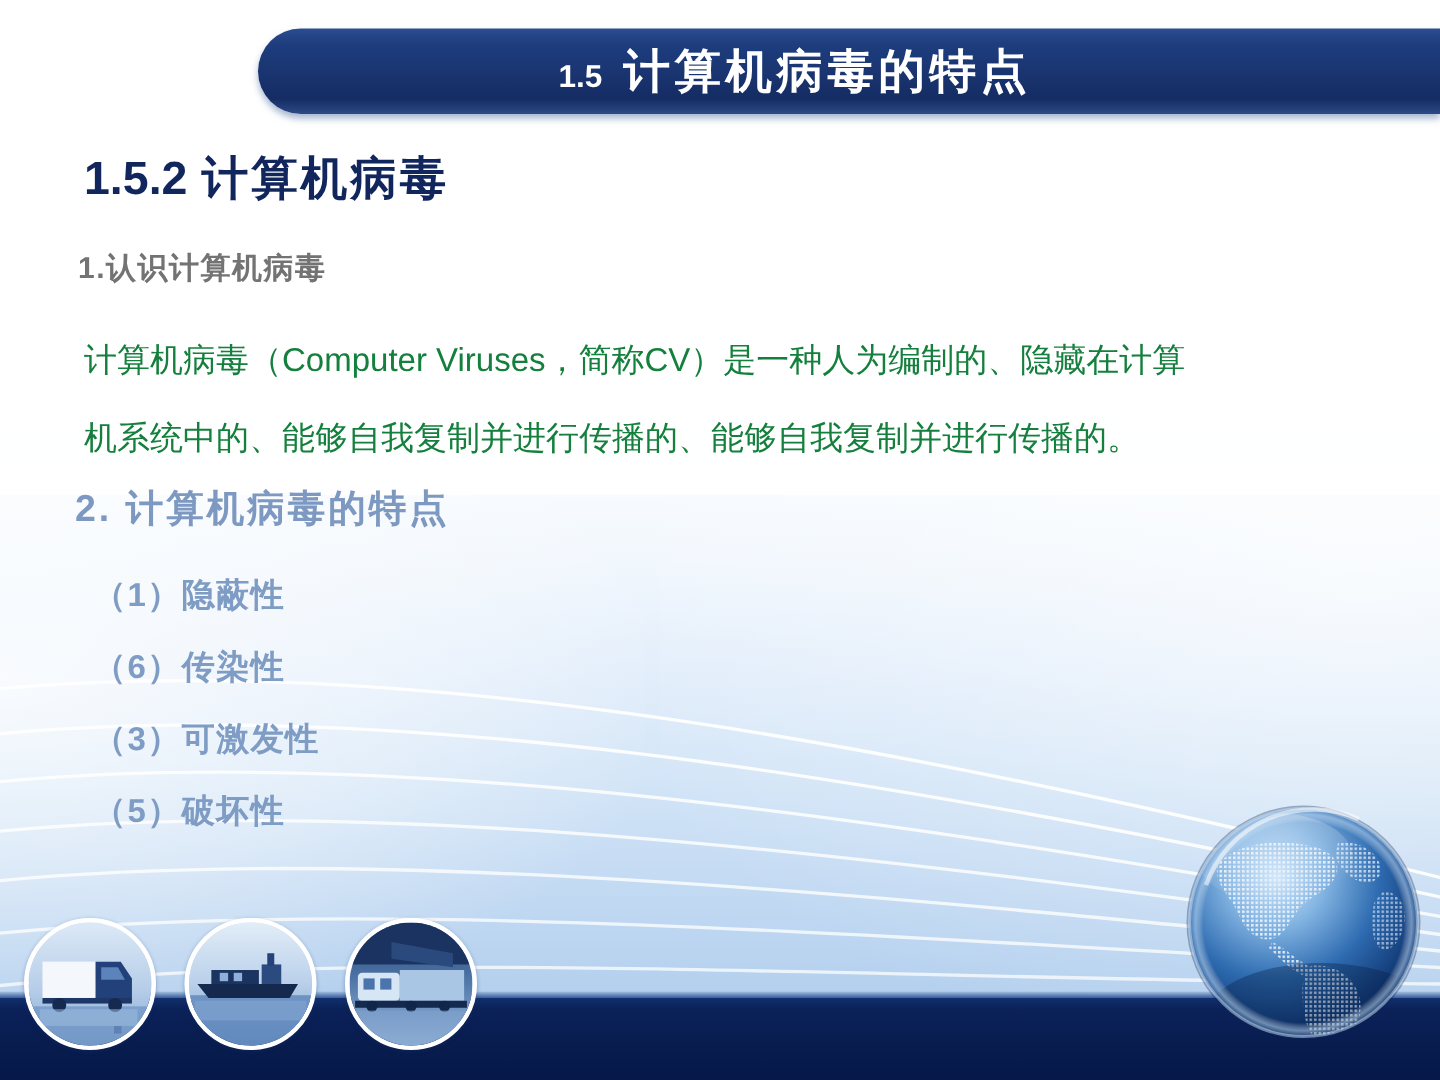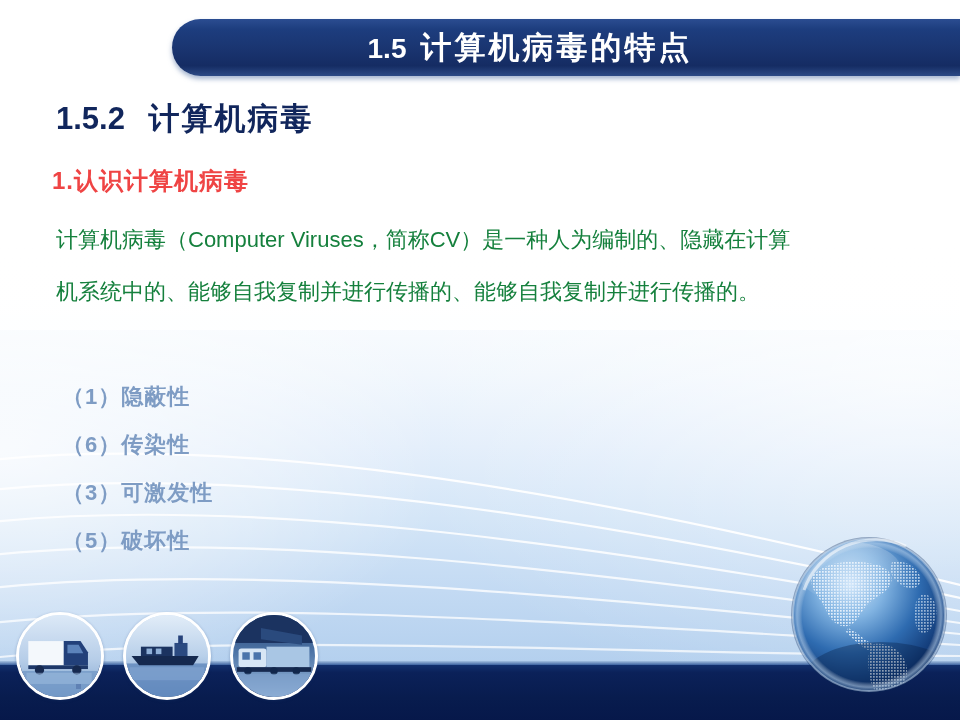--- a/index.html
+++ b/index.html
@@ -92,21 +92,21 @@
     align-items: center;
     justify-content: center;
   }
   .title-banner-inner {
     display: flex;
     align-items: baseline;
     gap: 14px;
     transform: translateX(-36px);
   }
   .title-num {
-    font-size: 28px;
+    font-size: 21px;
     font-weight: bold;
     color: #ffffff;
     letter-spacing: 0px;
   }
   .title-text {
     font-size: 31px;
     font-weight: bold;
     color: #ffffff;
     letter-spacing: 3px;
     font-family: "DejaVu Sans", "Liberation Sans", sans-serif;
@@ -123,23 +123,23 @@
     letter-spacing: 1px;
     white-space: nowrap;
   }
   .h2 .h2-num { letter-spacing: 0px; }
   .h2 .h2-cn { letter-spacing: 2px; }
 
   .h3 {
     position: absolute;
     left: 52px;
     top: 165px;
-    font-size: 24px;
-    font-weight: bold;
-    color: #ef4444;
+    font-size: 20px;
+    font-weight: bold;
+    color: #737373;
     letter-spacing: 1px;
     white-space: nowrap;
   }
 
   .para {
     position: absolute;
     left: 56px;
     top: 214px;
     width: 880px;
     font-size: 22px;
@@ -244,30 +244,31 @@
 
   <div class="title-banner">
     <div class="title-banner-inner">
       <span class="title-num">1.5</span>
       <span class="title-text">计算机病毒的特点</span>
     </div>
   </div>
 
   <div class="h2">
     <span class="h2-num">1.5.2</span>
-    <span class="h2-cn" style="margin-left:14px;">计算机病毒</span>
+    <span class="h2-cn" style="">计算机病毒</span>
   </div>
 
   <div class="h3">1.认识计算机病毒</div>
 
   <div class="para">
     <span class="para-line">计算机病毒（Computer Viruses，简称CV）是一种人为编制的、隐藏在计算</span>
     <span class="para-line">机系统中的、能够自我复制并进行传播的、能够自我复制并进行传播的。</span>
   </div>
 
+  <div class="h3b">2. 计算机病毒的特点</div>
 
   <div class="list">
     <div class="list-item">（1）隐蔽性</div>
     <div class="list-item">（6）传染性</div>
     <div class="list-item">（3）可激发性</div>
     <div class="list-item">（5）破坏性</div>
   </div>
 
   <div class="photo-circle" id="photo-truck">
     <svg class="inner" viewBox="0 0 88 88" preserveAspectRatio="xMidYMid slice">

